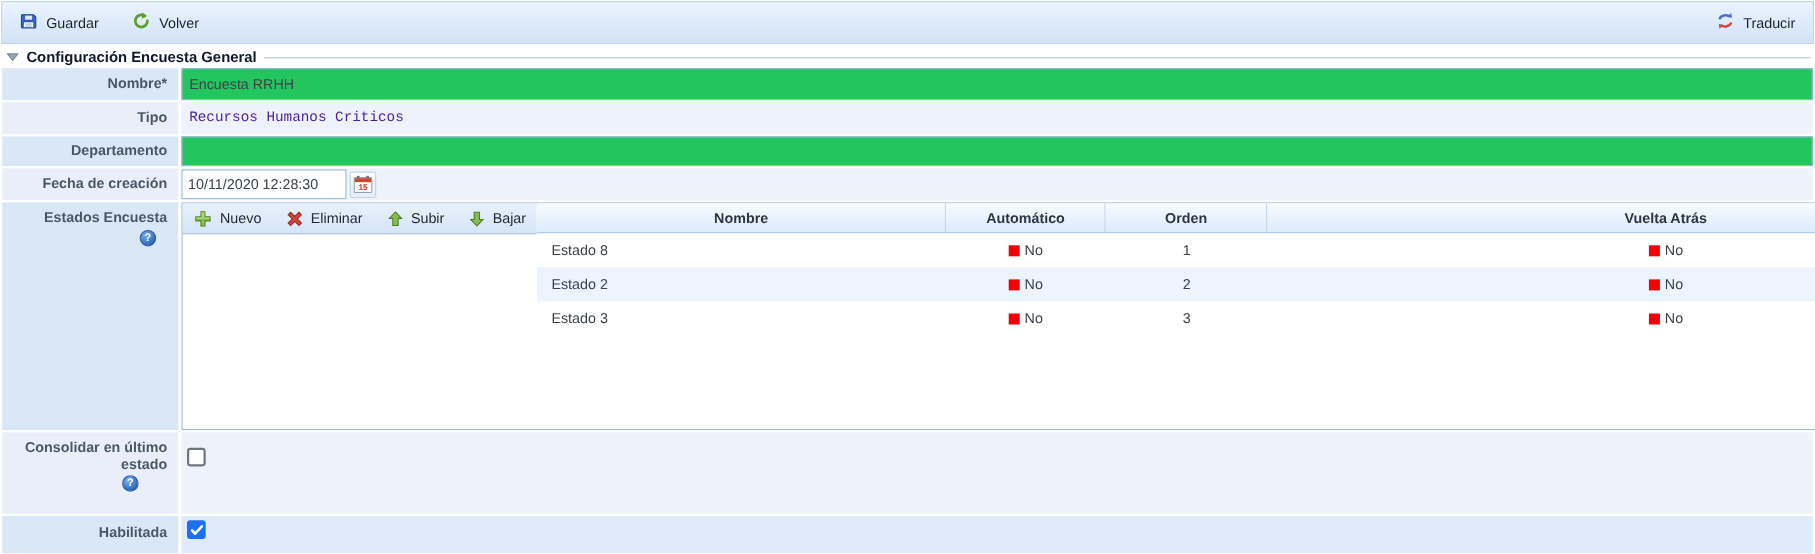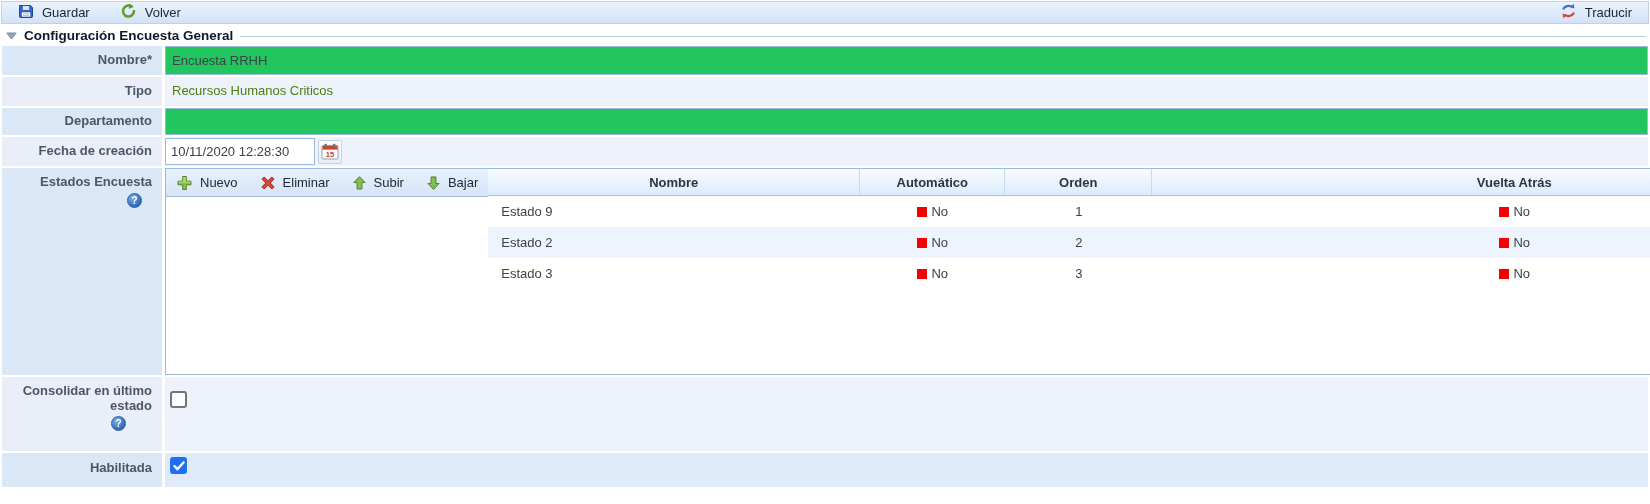--- a/index.html
+++ b/index.html
@@ -6,21 +6,21 @@
   html,body { margin:0; padding:0; }
   body {
     width:1650px; height:504px; overflow:hidden;
     background:#ffffff;
     font-family:"Liberation Sans", sans-serif;
     font-size:13px; color:#3a424a;
   }
 
   
   .toolbar {
-    margin:1px 1px 0 1px; height:23px;
+    margin:1px 1px 0 1px; height:39px;
     border:1px solid #bcd2ea;
     background:linear-gradient(#eaf3fe, #d2e2f6);
     display:flex; align-items:center; padding:0 16px; gap:30px;
   }
   .tb-btn { display:flex; align-items:center; gap:8px; color:#1c242e; cursor:pointer; }
   .tb-spacer { flex:1; }
 
   
   .legend-row { display:flex; align-items:center; height:17px; margin:3px 4px 2px 6px; gap:7px; }
   .legend-title { color:#0f172a; font-weight:bold; font-size:13.5px; white-space:nowrap; }
@@ -37,21 +37,21 @@
   .row-dark .lbl { background:#d9e7f7; }
   .row-dark .fld { background:#dfeafa; }
   .row-light .lbl { background:#e9eef9; }
   .row-light .fld { background:#eef3fb; }
 
   .txt-input {
     width:100%; height:100%; border:1px solid #9ab9dd; background:#22c55e;
     font-family:"Liberation Sans", sans-serif; font-size:13px; color:#3c434b;
     padding:0 6px; outline:none;
   }
-  .disabled-text { padding:6px 0 0 7px; color:#4d7c0f; }
+  .disabled-text { padding:6px 0 0 7px; color:#4c1d95;font-family:Liberation Mono, monospace; }
 
   .date-wrap { display:flex; align-items:center; height:100%; gap:3px; }
   .date-input { width:150px; height:27px; border:1px solid #9ab9dd; background:#fff;
     font-family:"Liberation Sans", sans-serif; font-size:13px; color:#3c434b; padding:0 5px; outline:none; }
   .date-trigger { width:24px; height:24px; border:1px solid #c3d4e8; border-radius:2px;
     background:linear-gradient(#fdfeff,#e4edf8); display:flex; align-items:center; justify-content:center; cursor:pointer; }
 
   .help-icon {
     display:inline-flex; align-items:center; justify-content:center;
     width:15px; height:15px; border-radius:50%;
@@ -244,21 +244,21 @@
           <div class="grid-main">
             <div class="grid-header gcols">
               <div class="hcell">Nombre</div>
               <div class="hcell">Automático</div>
               <div class="hcell">Orden</div>
               <div class="hcell">Vuelta Atrás</div>
               <div class="hcell filler"></div>
             </div>
 
             <div class="grid-row gcols">
-              <div class="gcell name">Estado 9</div>
+              <div class="gcell name">Estado 8</div>
               <div class="gcell">
                 <span class="no-flag">
                     <span class="red-sq"></span>
                     <span>No</span>
                   </span>
               </div>
               <div class="gcell">1</div>
               <div class="gcell">
                 <span class="no-flag">
                     <span class="red-sq"></span>

